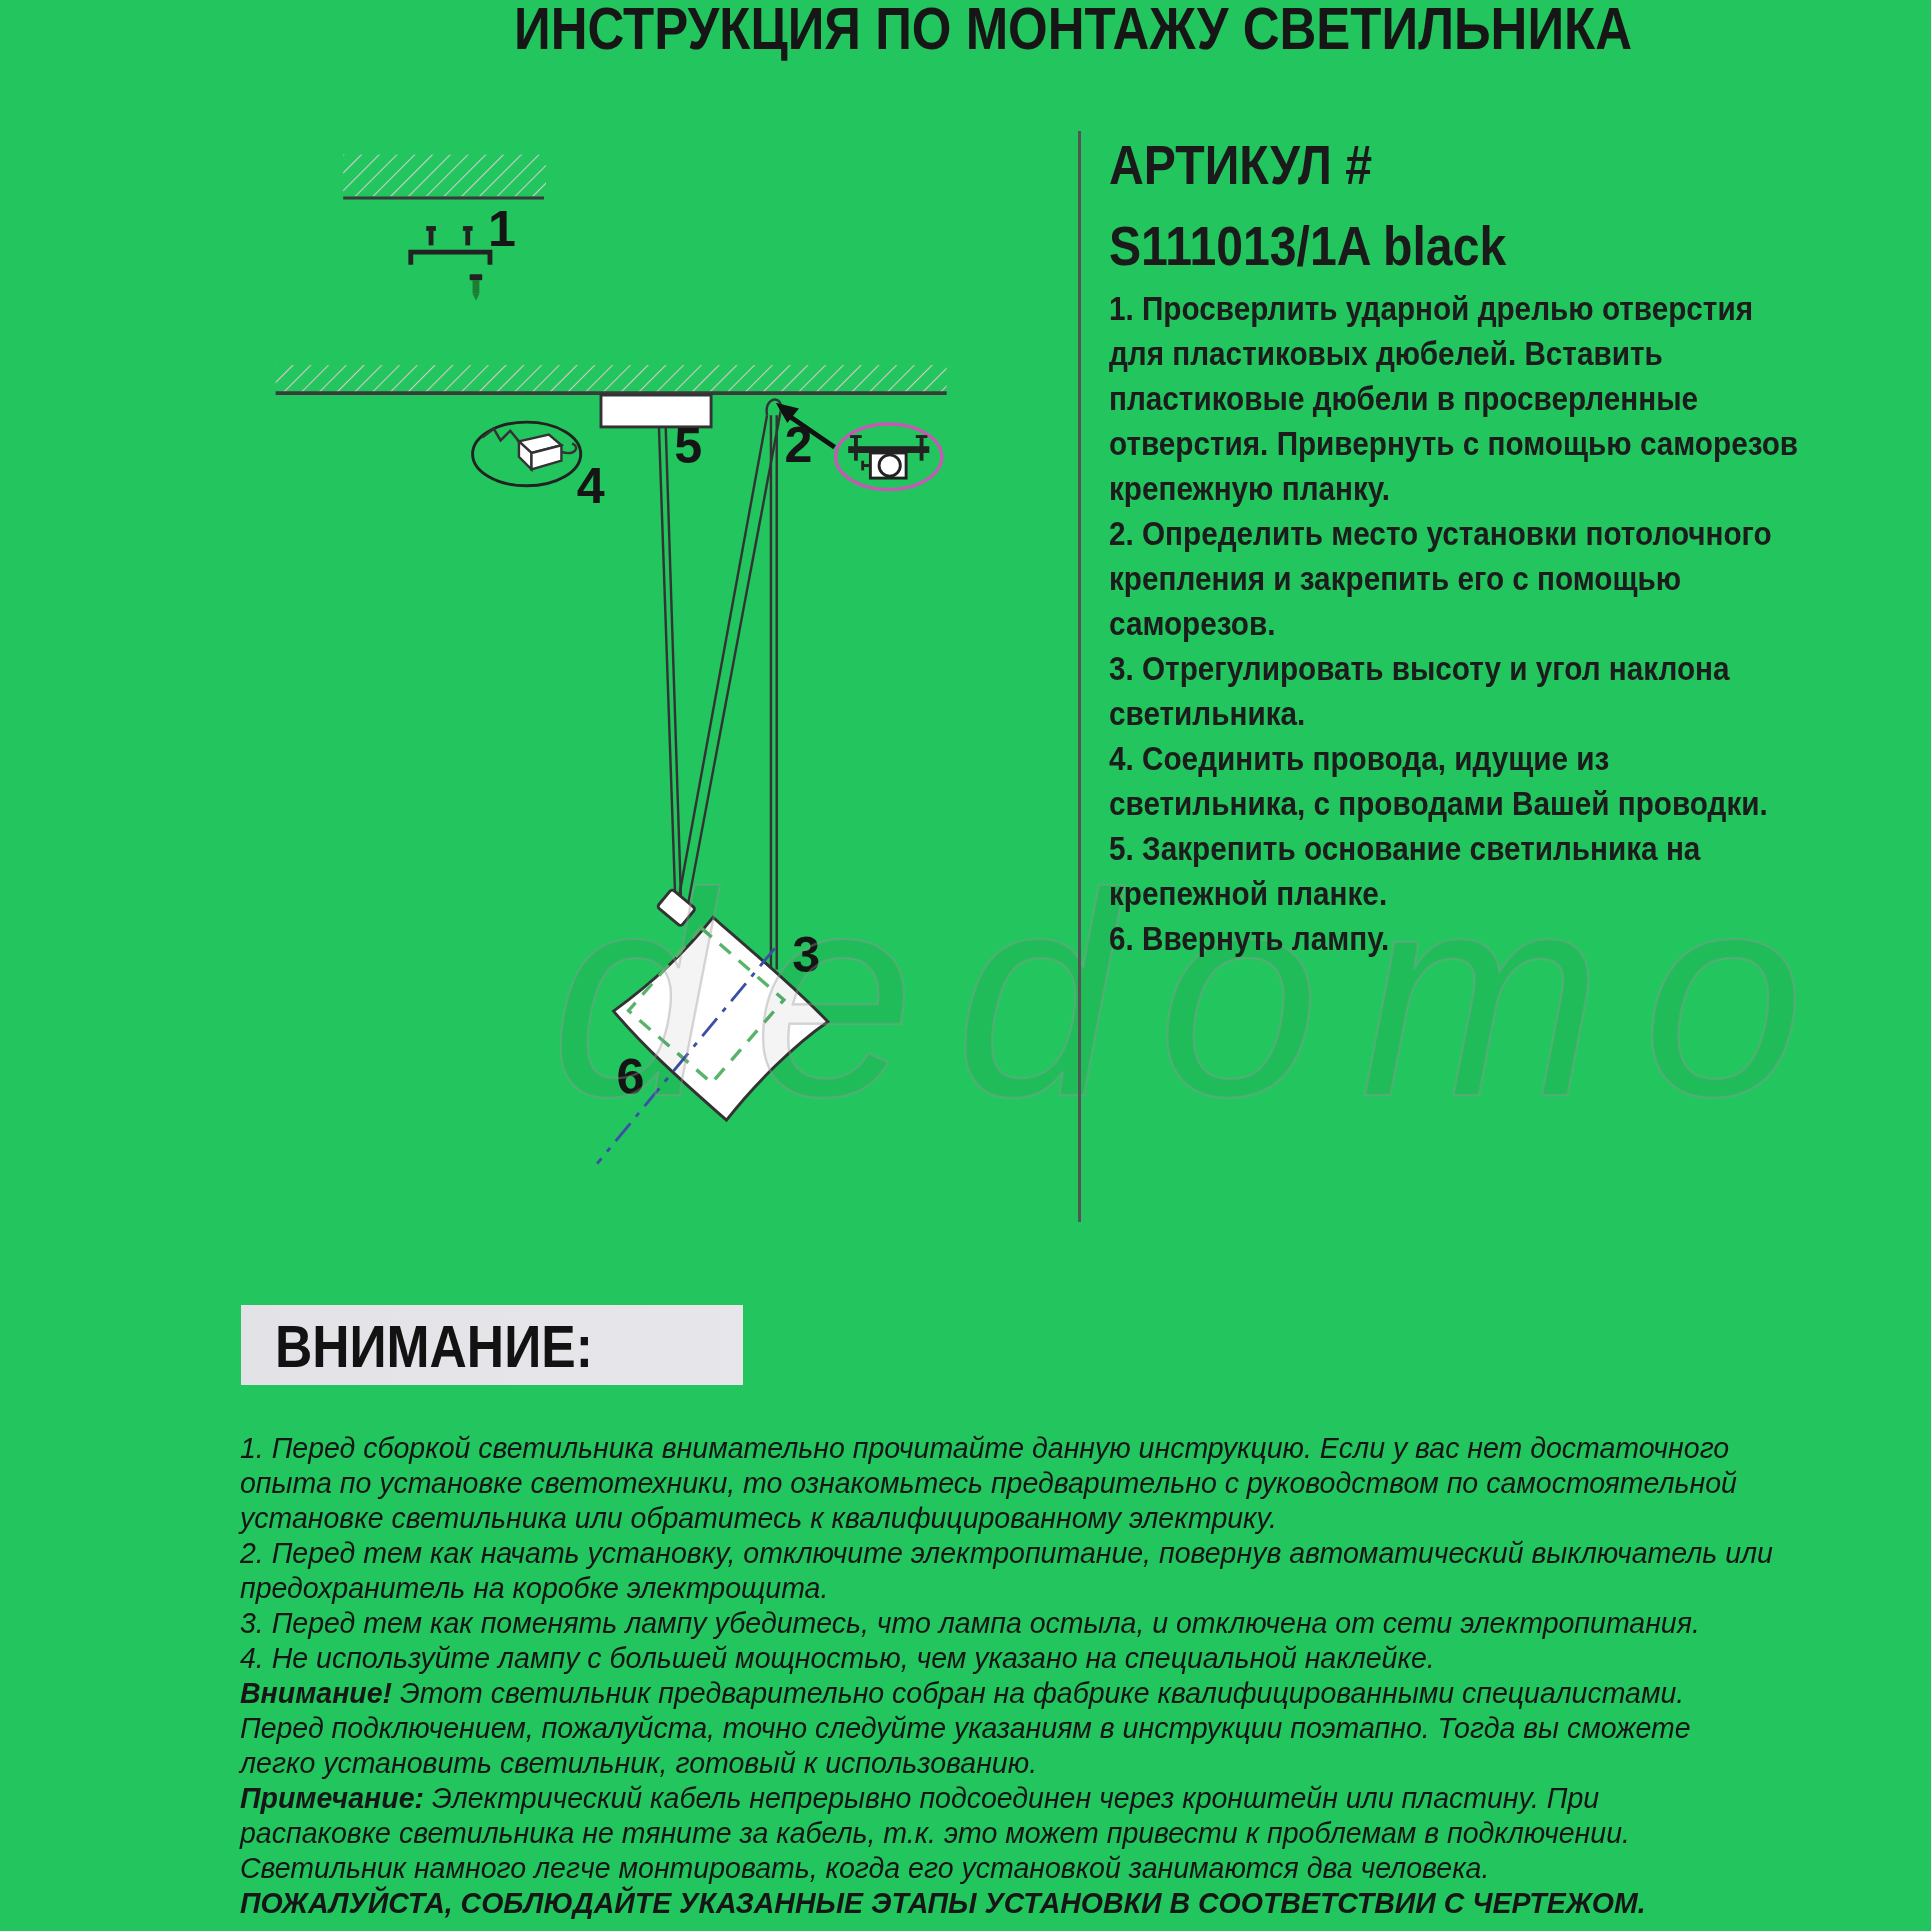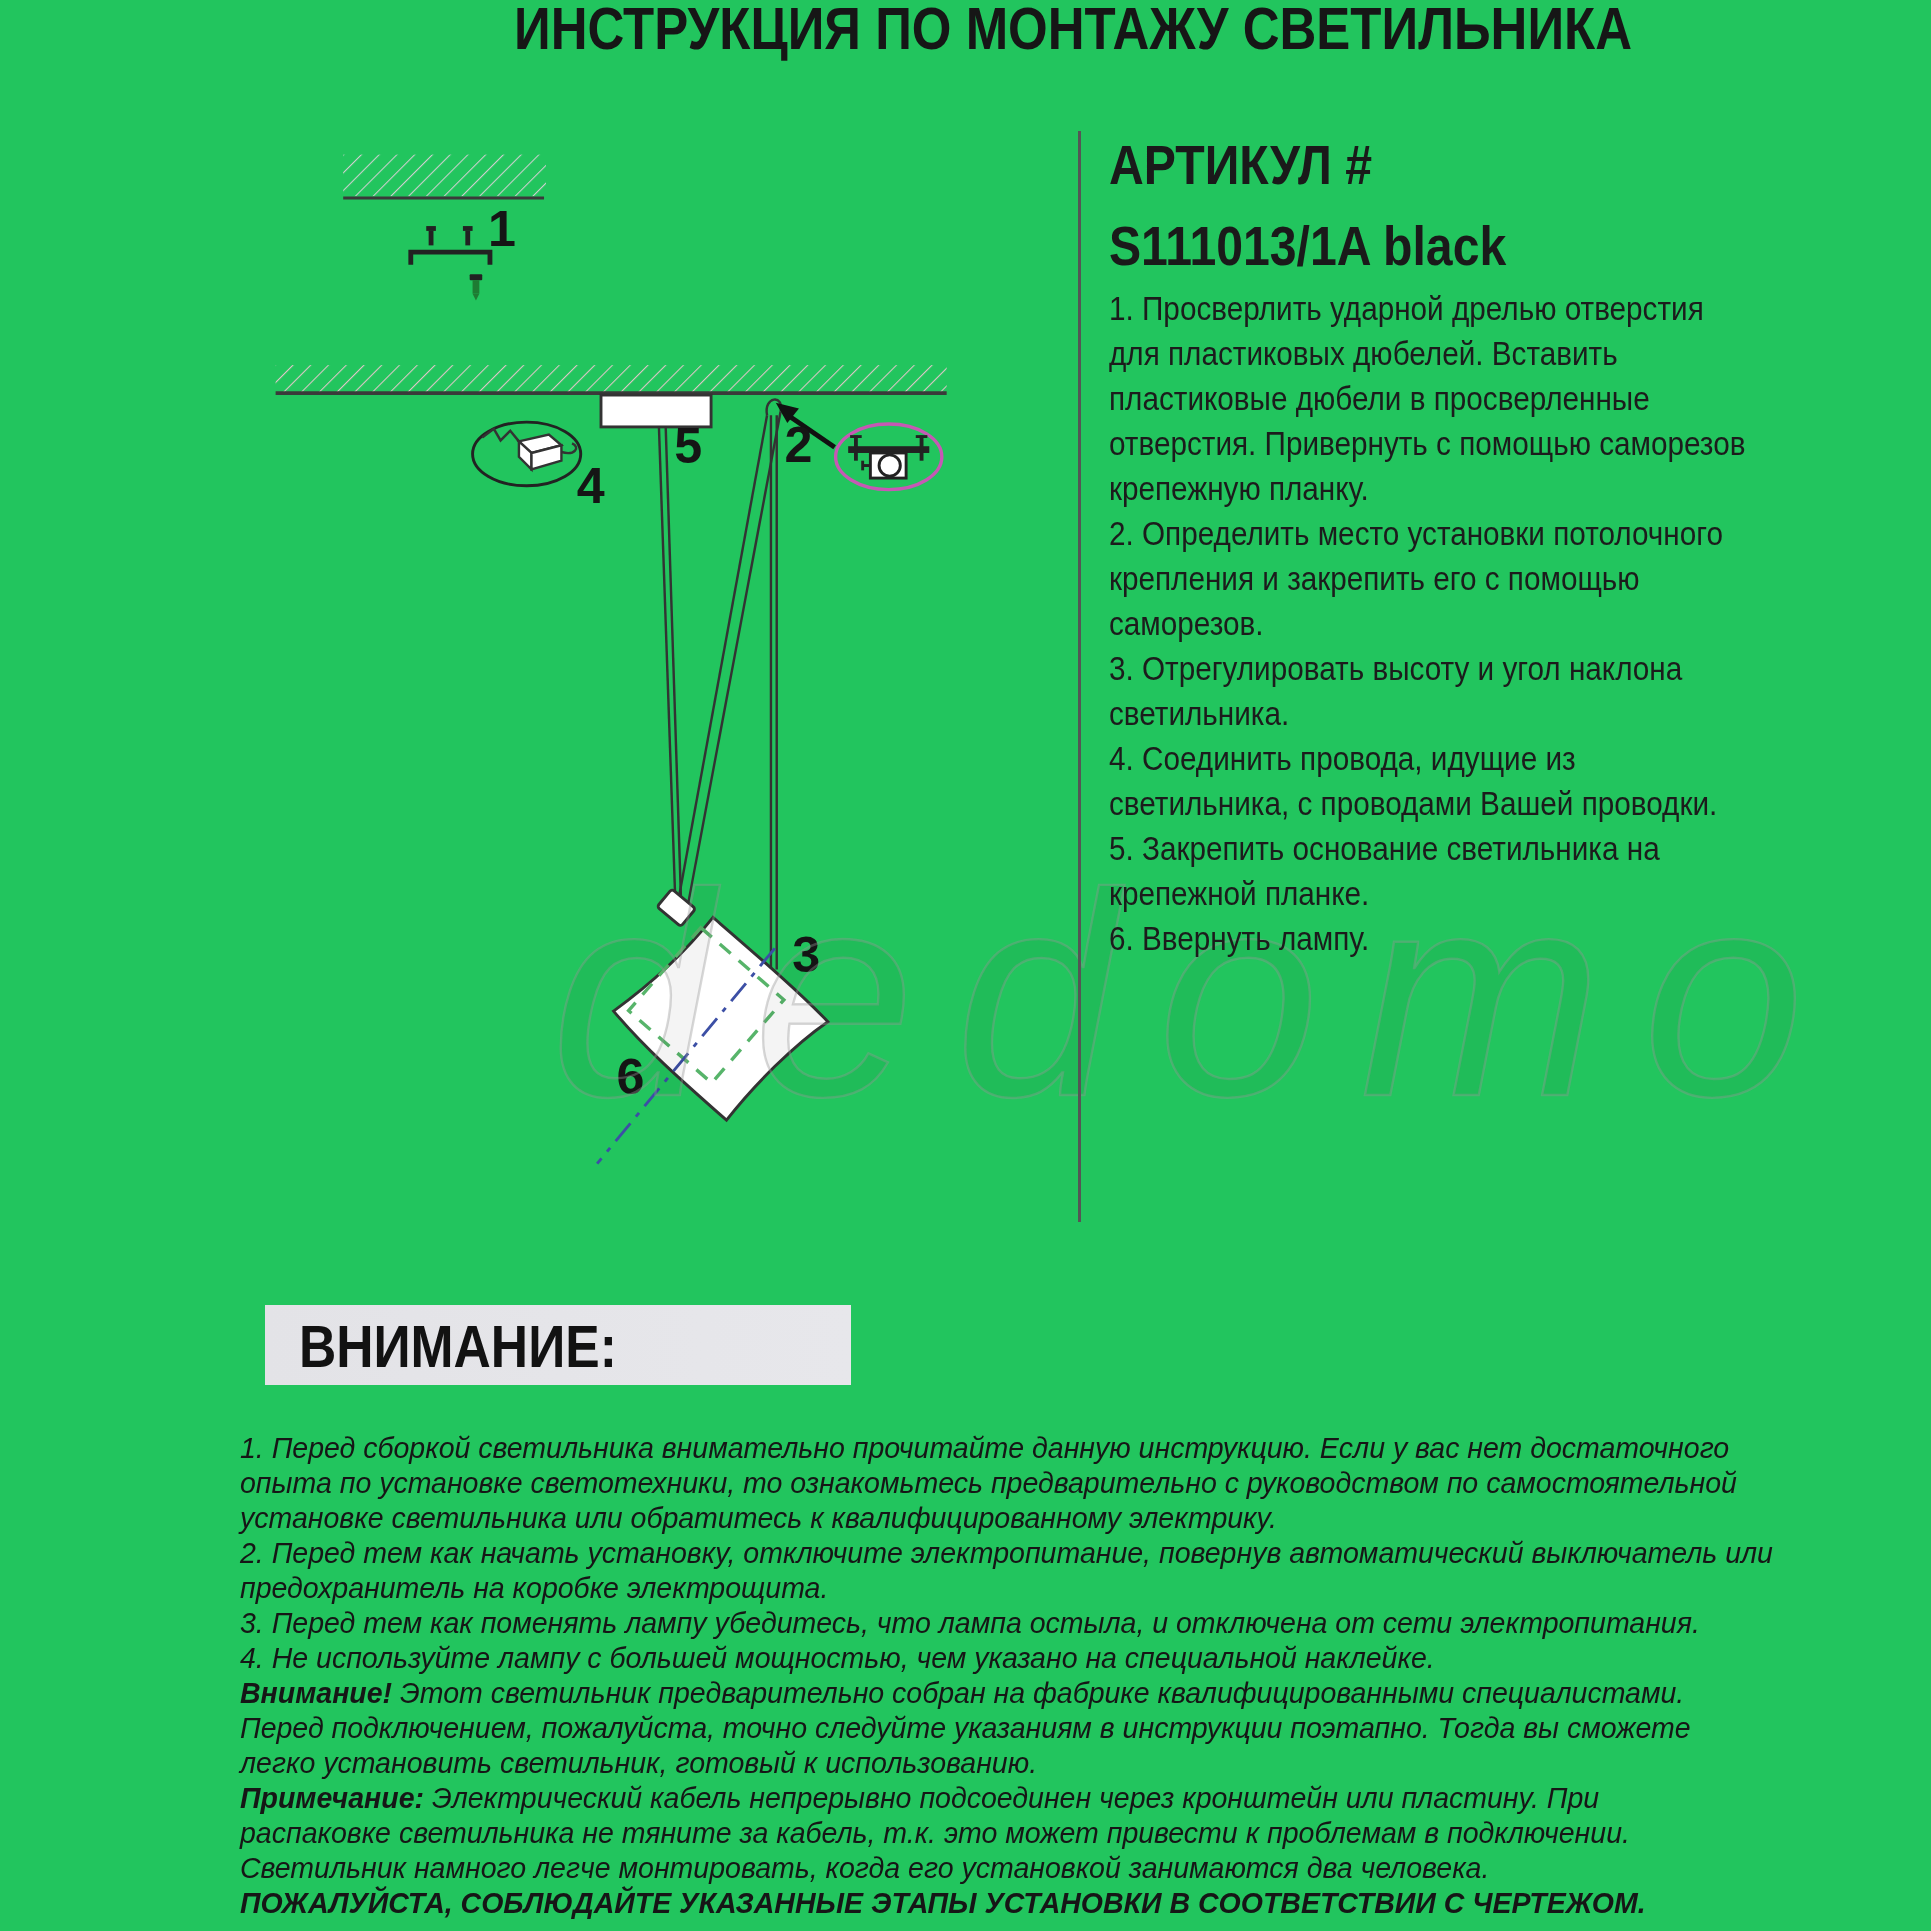--- a/index.html
+++ b/index.html
@@ -3,25 +3,25 @@
 <meta charset="utf-8">
 <style>
   html,body{margin:0;padding:0;background:#fff;}
   .page{position:relative;width:1931px;height:1931px;background:#22c55e;overflow:hidden;
         font-family:"Liberation Sans",sans-serif;color:#141414;}
   .title{position:absolute;left:514px;top:-5.8px;font-size:60px;font-weight:bold;
          transform:scaleX(0.85);transform-origin:0 0;white-space:nowrap;letter-spacing:0px;color:#161616;}
   .divider{position:absolute;left:1078px;top:131px;width:2.9px;height:1091px;background:#555;}
   .article{position:absolute;left:1109px;top:124px;font-size:56px;font-weight:bold;line-height:81px;
            transform:scaleX(0.86);transform-origin:0 0;white-space:nowrap;color:#1a1a1a;}
-  .steps{position:absolute;left:1109px;top:286px;}
+  .steps{position:absolute;left:1109px;top:286px;font-weight:bold;}
   .step-line{font-size:33px;line-height:45px;height:45px;transform:scaleX(0.9);
              transform-origin:0 0;white-space:nowrap;color:#1c1c1c;}
-  .banner{position:absolute;left:241px;top:1305px;width:586px;height:80px;
-          background:linear-gradient(to right,#e3e3e7,#e7e7eb);margin-left:24px;}
+  .banner{position:absolute;left:241px;top:1305px;width:502px;height:80px;
+          background:linear-gradient(to right,#e3e3e7,#e7e7eb);}
   .banner-text{position:absolute;left:34px;top:0;font-size:60px;font-weight:bold;line-height:83px;
                transform:scaleX(0.86);transform-origin:0 0;white-space:nowrap;color:#121212;}
   .warn{position:absolute;left:240px;top:1430px;font-style:italic;}
   .warn-line{font-size:30px;line-height:35px;height:35px;transform:scaleX(0.95);
              transform-origin:0 0;white-space:nowrap;color:#161616;}
   .warn-line .b{font-weight:bold;}
   .watermark{position:absolute;left:519px;top:828px;font-size:290px;font-style:italic;
              letter-spacing:41px;white-space:nowrap;pointer-events:none;
              color:rgba(0,0,0,0.045);margin-left:32px;-webkit-text-stroke:2.4px rgba(150,150,150,0.38);}
   svg text{font-family:"Liberation Sans",sans-serif;font-weight:bold;font-size:52px;fill:#151515;}

